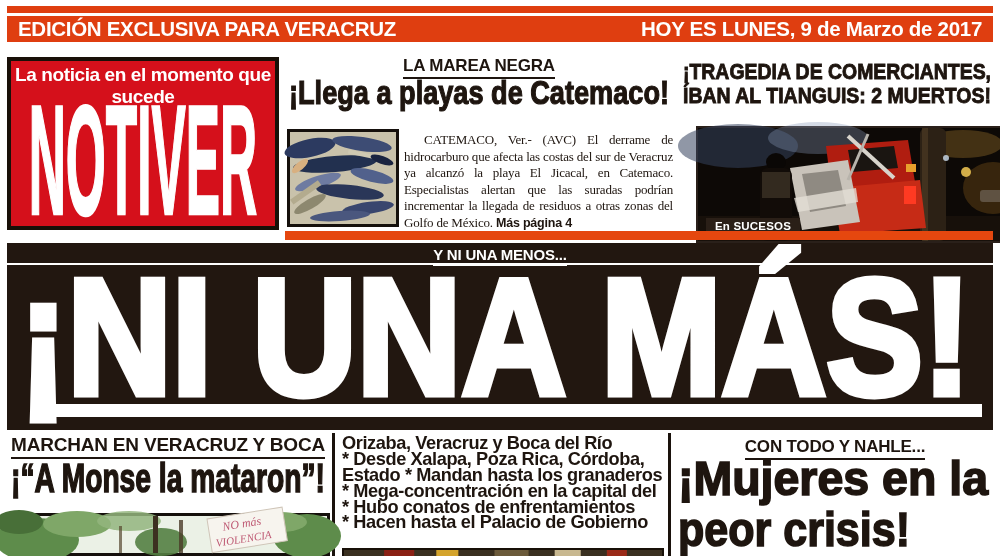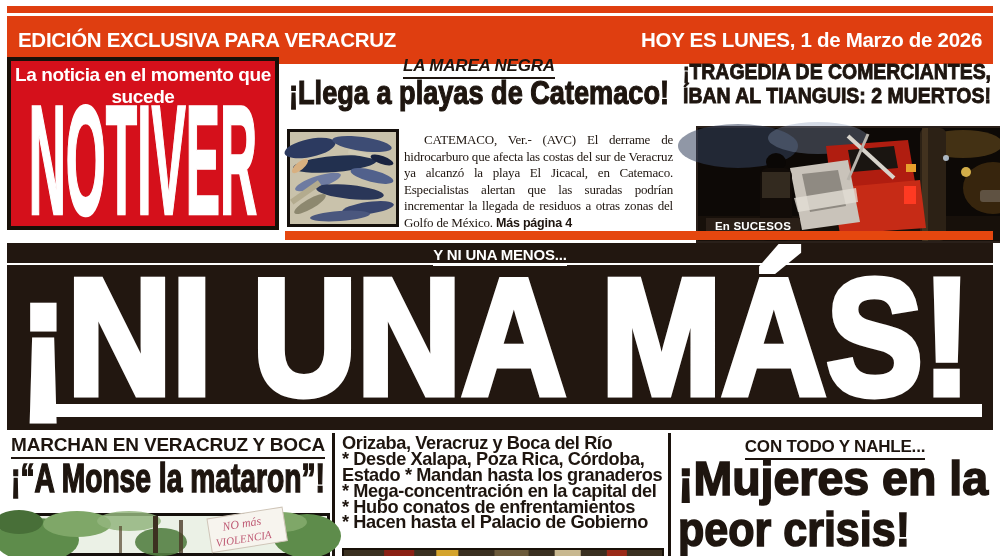--- a/index.html
+++ b/index.html
@@ -6,37 +6,37 @@
   .page{position:relative;width:1000px;height:556px;background:#fff;overflow:hidden;
         font-family:"Liberation Sans",sans-serif;color:#1E150F;}
   .abs{position:absolute;box-sizing:border-box;}
   svg{display:block;overflow:visible;}
   .svgtxt{font-family:"Liberation Sans",sans-serif;font-weight:bold;}
   .inktxt{fill:#1E150F;stroke:#1E150F;}
   .whitetxt{fill:#ffffff;stroke:#ffffff;}
 
   
   .top-strip{left:7px;top:6px;width:986px;height:7px;background:#DF3E10;}
-  .top-banner{left:7px;top:16px;width:986px;height:48px;background:#DF3E10;
+  .top-banner{left:7px;top:16px;width:986px;height:26px;background:#DF3E10;
     display:flex;align-items:center;justify-content:space-between;padding:0 11px;}
   .top-banner span{color:#fff;font-weight:bold;font-size:20.5px;letter-spacing:-0.3px;white-space:nowrap;}
 
   
   .masthead{left:7px;top:57px;width:272px;height:173px;background:#D5101B;border:4px solid #181008;}
   .tagline-wrap{width:100%;text-align:center;margin-top:3px;height:22px;overflow:visible;}
   .tagline-wrap span{color:#fff;font-weight:bold;font-size:19px;letter-spacing:-0.4px;}
   .masthead-title{width:250px;height:130px;margin:6px auto 0 auto;}
 
   
   .kicker{text-align:center;font-weight:bold;font-size:17px;letter-spacing:-0.2px;}
   .kline{display:inline-block;border-bottom:2.5px solid #1E150F;padding-bottom:1px;white-space:nowrap;}
   .kline.white{color:#fff;border-bottom-color:#fff;}
 
   
-  .lead-kicker{left:285px;top:56px;width:388px;font-style:italic;}
+  .lead-kicker{left:285px;top:56px;width:388px;}
   .lead-headline{left:285px;top:75px;width:388px;height:36px;}
   .lead-photo{left:287px;top:129px;width:112px;height:98px;border:3px solid #15100c;background:#c9c2ab;}
   .lead-photo svg{width:100%;height:100%;}
   .lead-text{left:404px;top:129px;width:269px;}
   .lead-subhead{font-weight:bold;font-size:20px;letter-spacing:-0.3px;height:24px;overflow:visible;}
   .lead-body{font-family:"Liberation Serif",serif;font-size:13px;line-height:16.6px;
     text-align:justify;text-indent:20px;letter-spacing:-0.2px;margin-top:3px;}
   .lead-more{font-family:"Liberation Sans",sans-serif;font-weight:bold;font-size:12.5px;}
 
   
@@ -75,21 +75,21 @@
   .crisis-l2{left:676px;top:502px;width:318px;height:54px;}
 </style>
 </head>
 <body>
 
 <div class="page">
 
   <div class="abs top-strip"></div>
   <header class="abs top-banner">
     <span>EDICIÓN EXCLUSIVA PARA VERACRUZ</span>
-    <span>HOY ES LUNES, 1 de Marzo de 2026</span>
+    <span>HOY ES LUNES, 9 de Marzo de 2017</span>
   </header>
 
   <section class="abs masthead">
     <div class="tagline-wrap">
       <span class="fitx">La noticia en el momento que sucede</span>
     </div>
     <svg class="masthead-title" viewBox="0 0 256 98" preserveAspectRatio="none">
       <text x="128" y="92" text-anchor="middle" font-size="118" textLength="234" lengthAdjust="spacingAndGlyphs" class="svgtxt whitetxt" stroke-width="2">NOTIVER</text>
     </svg>
   </section>

